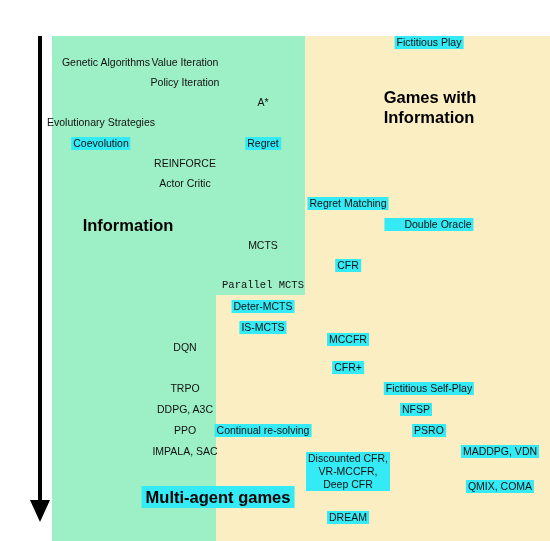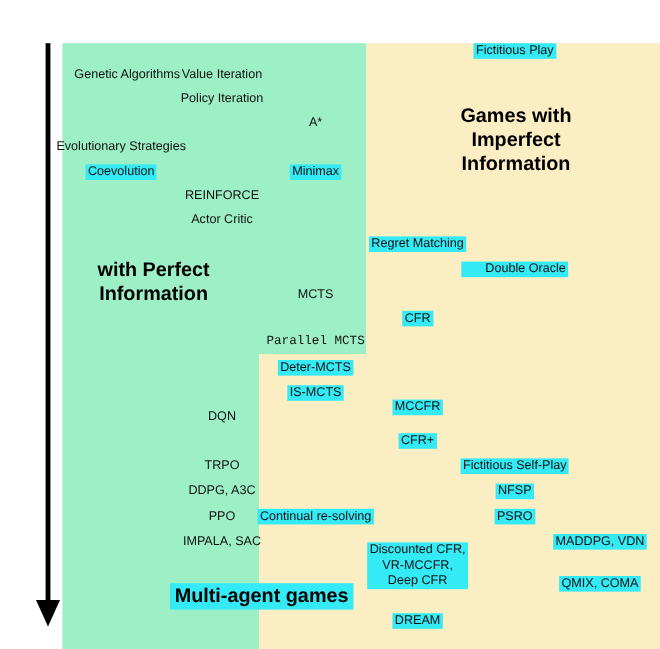--- a/index.html
+++ b/index.html
@@ -47,21 +47,21 @@
     text-align:center;
     transform:translateX(-50%);
     color:#111;
   }
   .entry.hl{background:#33eaf5;padding:0 2px;}
   .entry.multi{white-space:normal;line-height:13px;}
 
   
   .caption{
     position:absolute;font-weight:bold;font-size:16.5px;line-height:20px;
-    text-align:center;transform:translateX(-50%);color:#000;
+    text-align:left;transform:translateX(-50%);color:#000;
   }
   .caption.hl{background:#33eaf5;padding:1px 4px;white-space:nowrap;}
 </style>
 </head>
 <body>
 
 <div id="root">
 
   <div class="headers">
       <div class="hcol" style="left: 110px; top: 0px; transform: translateX(-50%);">
@@ -140,21 +140,21 @@
       <div class="entry" style="left: 263px; top: 96px;">
         <div>A*</div>
       </div>
       <div class="entry" style="left: 101px; top: 116px;">
         <div>Evolutionary Strategies</div>
       </div>
       <div class="entry hl" style="left: 101px; top: 137px;">
         <div>Coevolution</div>
       </div>
       <div class="entry hl" style="left: 263px; top: 137px;">
-        <div>Minimax</div>
+        <div>Regret</div>
       </div>
       <div class="entry" style="left: 185px; top: 157px;">
         <div>REINFORCE</div>
       </div>
       <div class="entry" style="left: 185px; top: 177px;">
         <div>Actor Critic</div>
       </div>
       <div class="entry hl" style="left: 348px; top: 197px;">
         <div>Regret Matching</div>
       </div>
@@ -187,21 +187,21 @@
       </div>
       <div class="entry" style="left: 185px; top: 382px;">
         <div>TRPO</div>
       </div>
       <div class="entry hl" style="left: 429px; top: 382px;">
         <div>Fictitious Self-Play</div>
       </div>
       <div class="entry" style="left: 185px; top: 403px;">
         <div>DDPG, A3C</div>
       </div>
-      <div class="entry hl" style="left: 429px; top: 403px;">
+      <div class="entry hl" style="left: 416px; top: 403px;">
         <div>NFSP</div>
       </div>
       <div class="entry" style="left: 185px; top: 424px;">
         <div>PPO</div>
       </div>
       <div class="entry hl" style="left: 263px; top: 424px;">
         <div>Continual re-solving</div>
       </div>
       <div class="entry hl" style="left: 429px; top: 424px;">
         <div>PSRO</div>
@@ -221,25 +221,23 @@
         <div>QMIX, COMA</div>
       </div>
       <div class="entry hl" style="left: 348px; top: 511px;">
         <div>DREAM</div>
       </div>
     </div>
 
   <div id="captions-layer">
       <div class="caption" style="left: 430px; top: 87px;">
         <div>Games with</div>
-        <div>Imperfect</div>
         <div>Information</div>
       </div>
       <div class="caption" style="left: 128px; top: 215px;">
-        <div>with Perfect</div>
         <div>Information</div>
       </div>
       <div class="caption hl" style="left: 218px; top: 486px;">
         <div>Multi-agent games</div>
       </div>
     </div>
 
 </div>
 
 </body></html>

